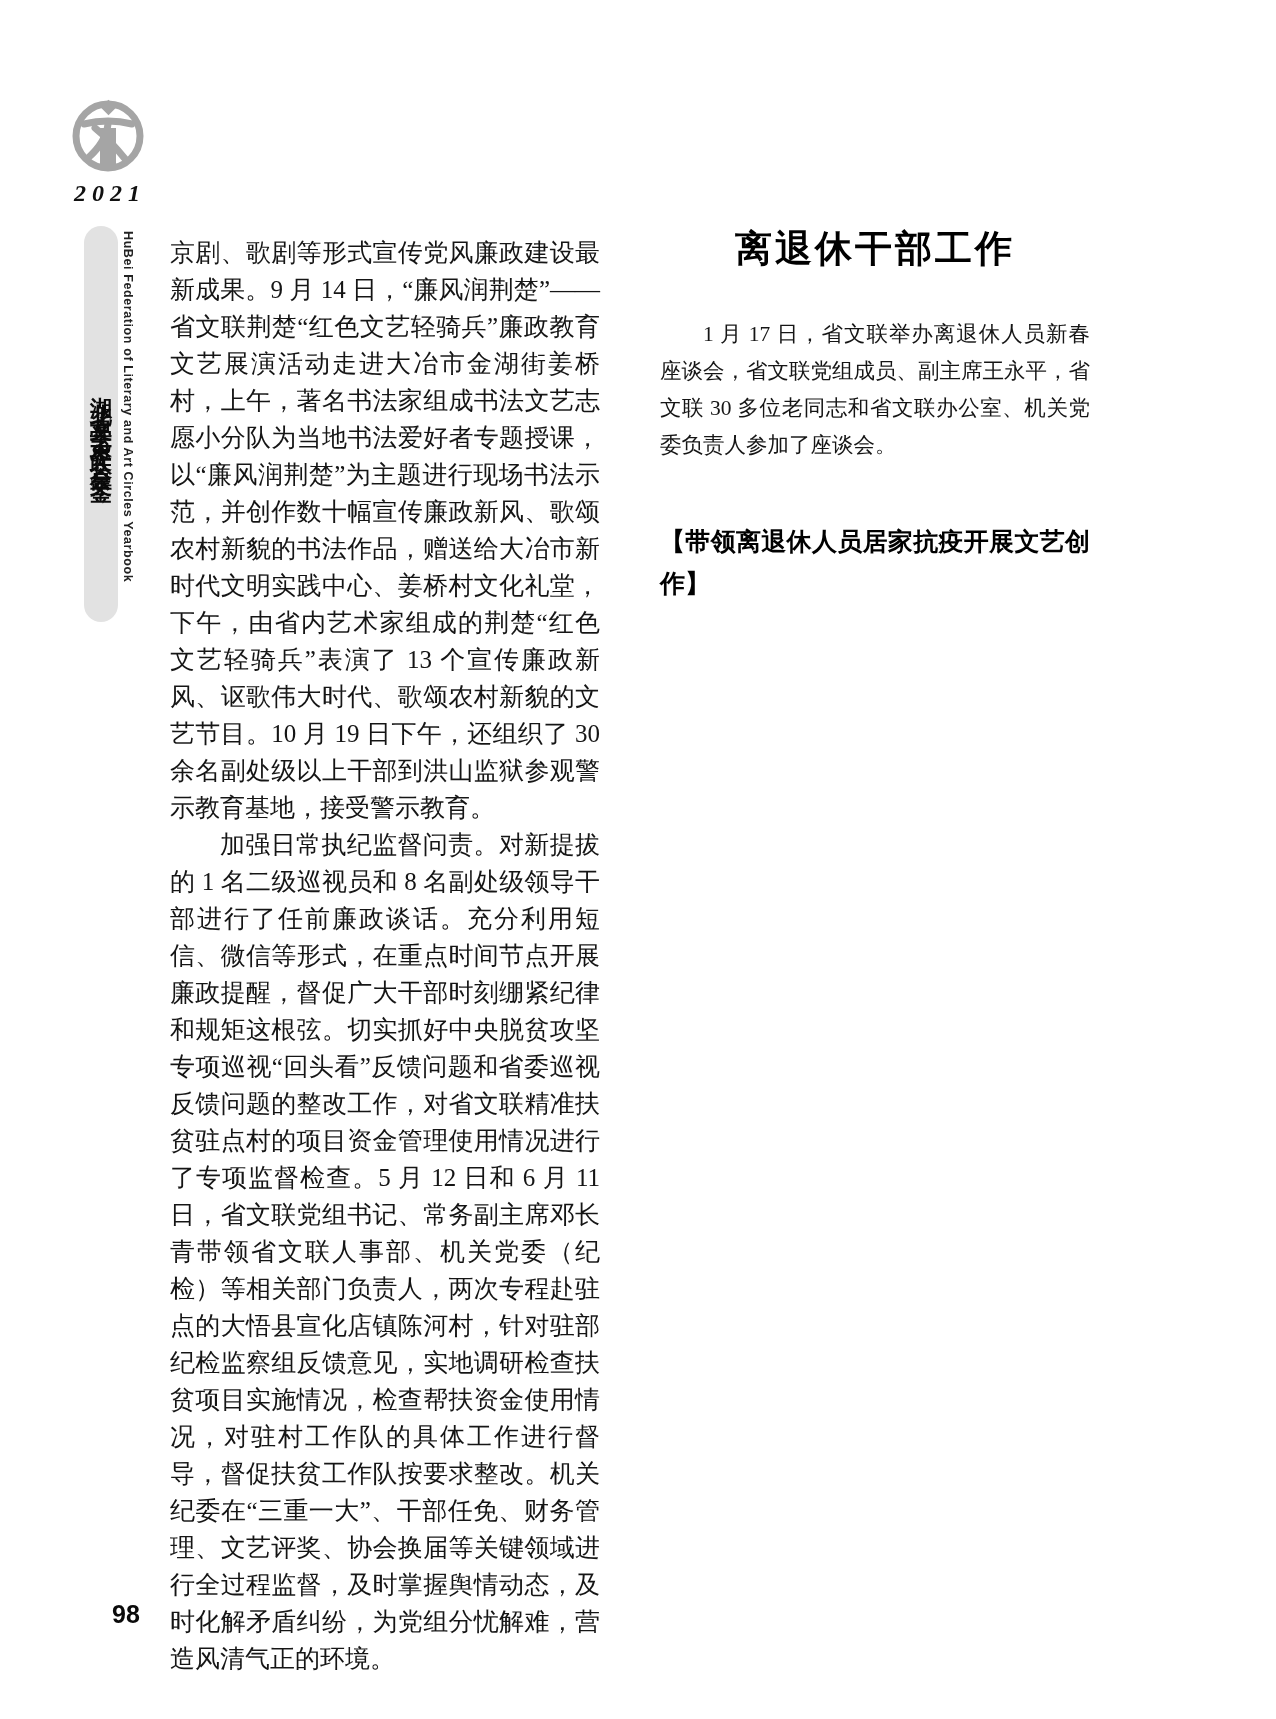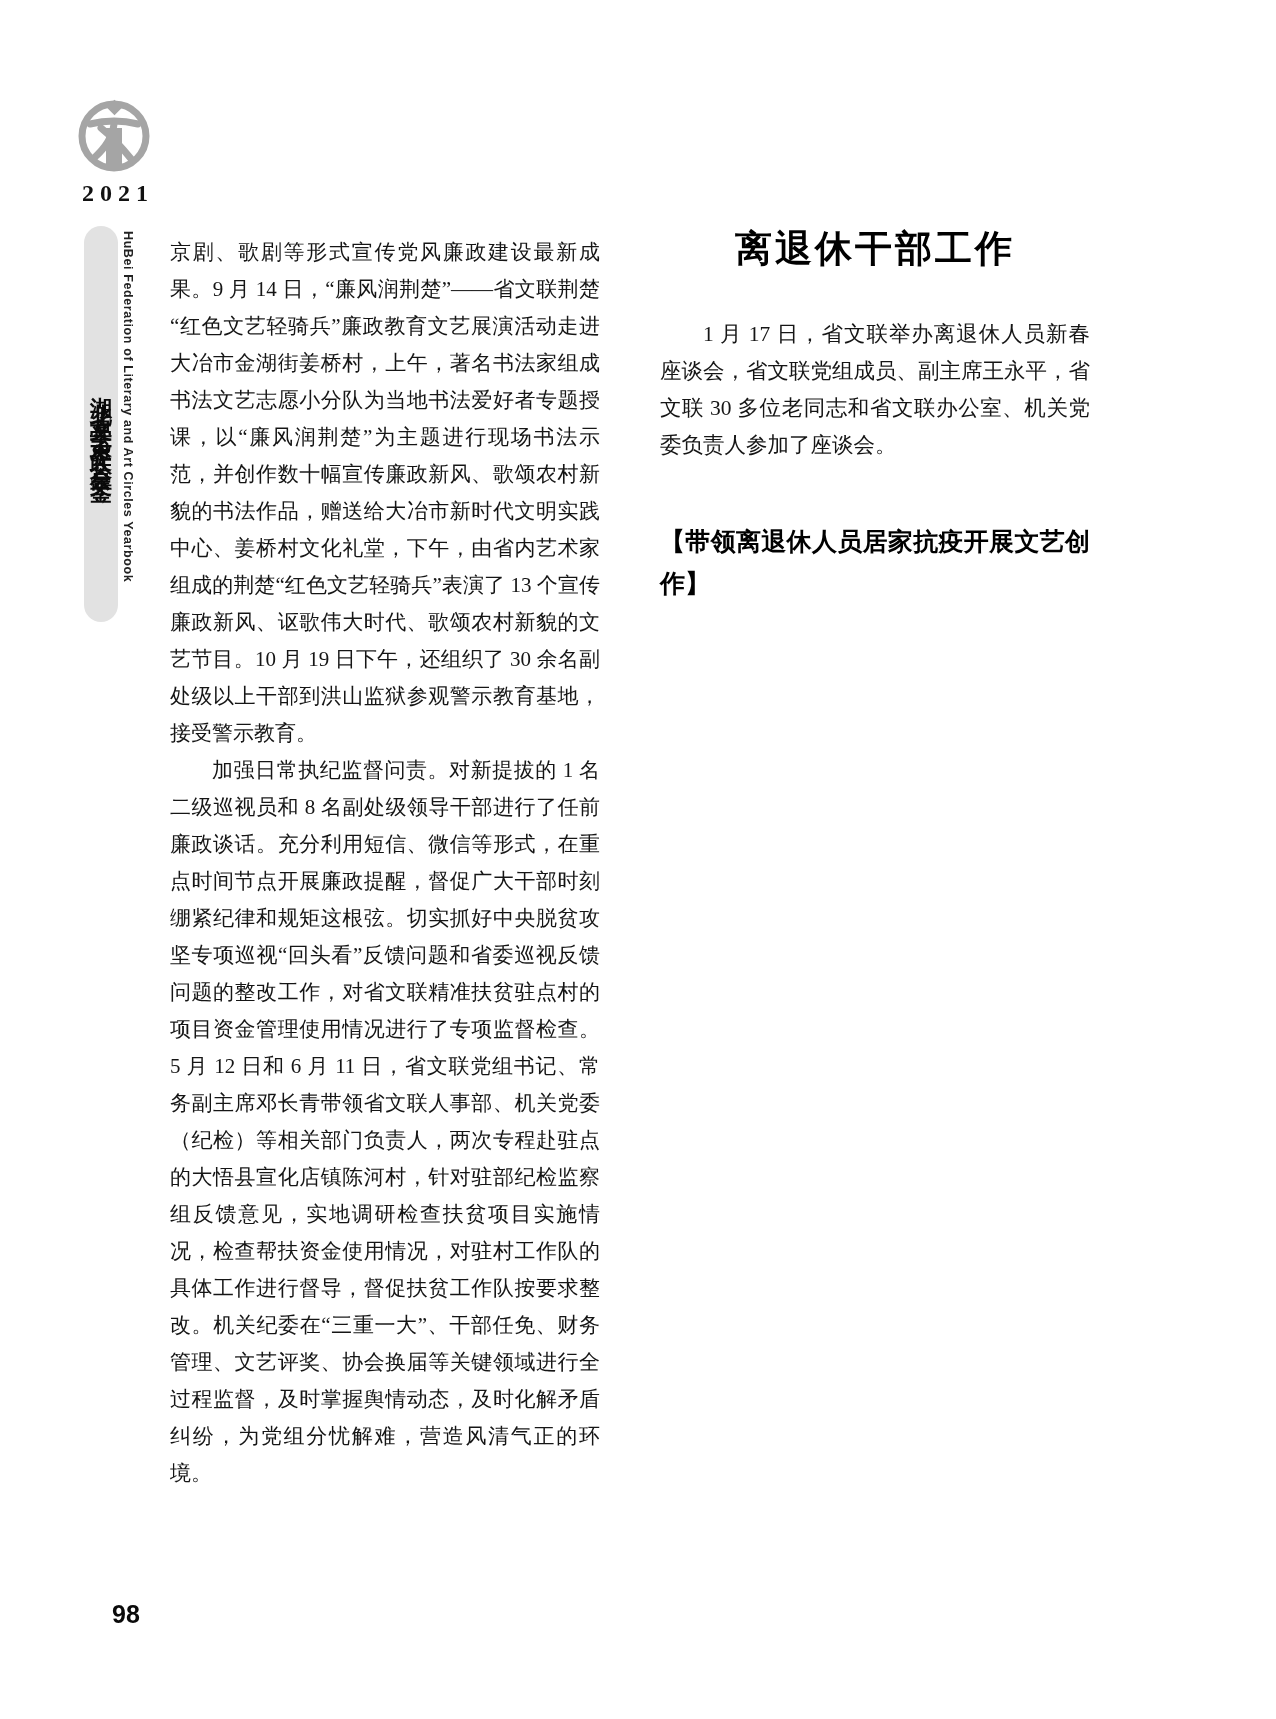--- a/index.html
+++ b/index.html
@@ -5,21 +5,21 @@
   * { margin:0; padding:0; box-sizing:border-box; }
   html,body { background:#ffffff; }
   .page {
     position:relative;
     width:1276px; height:1719px;
     background:#ffffff;
     overflow:hidden;
     color:#151515;
   }
   
-  .logo-block { position:absolute; left:68px; top:94px; width:86px; text-align:right; }
+  .logo-block { position:absolute; left:68px; top:94px; width:86px; text-align:left;font-style:italic; }
   .logo-year {
     margin-top:2px;
     font-family:"Liberation Serif", serif;
     font-weight:bold; font-size:24px; letter-spacing:6px;
     color:#111; padding-left:6px;
   }
   
   .sidebar-capsule {
     position:absolute; left:84px; top:226px;
     width:34px; height:396px;
@@ -36,21 +36,21 @@
     position:absolute; left:121px; top:231px;
     writing-mode:vertical-rl;
     font-family:"Liberation Sans", sans-serif;
     font-weight:bold; font-size:12.5px; letter-spacing:0.6px;
     color:#222;
   }
   
   .col-left {
     position:absolute; left:170px; top:234px; width:430px;
     font-family:"Liberation Serif", serif;
-    font-size:21px; line-height:37px;
+    font-size:25px; line-height:37px;
     text-align:justify; word-break:break-all;
   }
   .col-left p.indented { text-indent:2em; }
   .col-right { position:absolute; left:660px; top:226px; width:430px; }
   .section-title {
     font-family:"Liberation Sans", sans-serif;
     font-weight:900; font-size:37px; line-height:46px;
     letter-spacing:3px; text-align:center; color:#000;
     margin-bottom:44px;
   }

